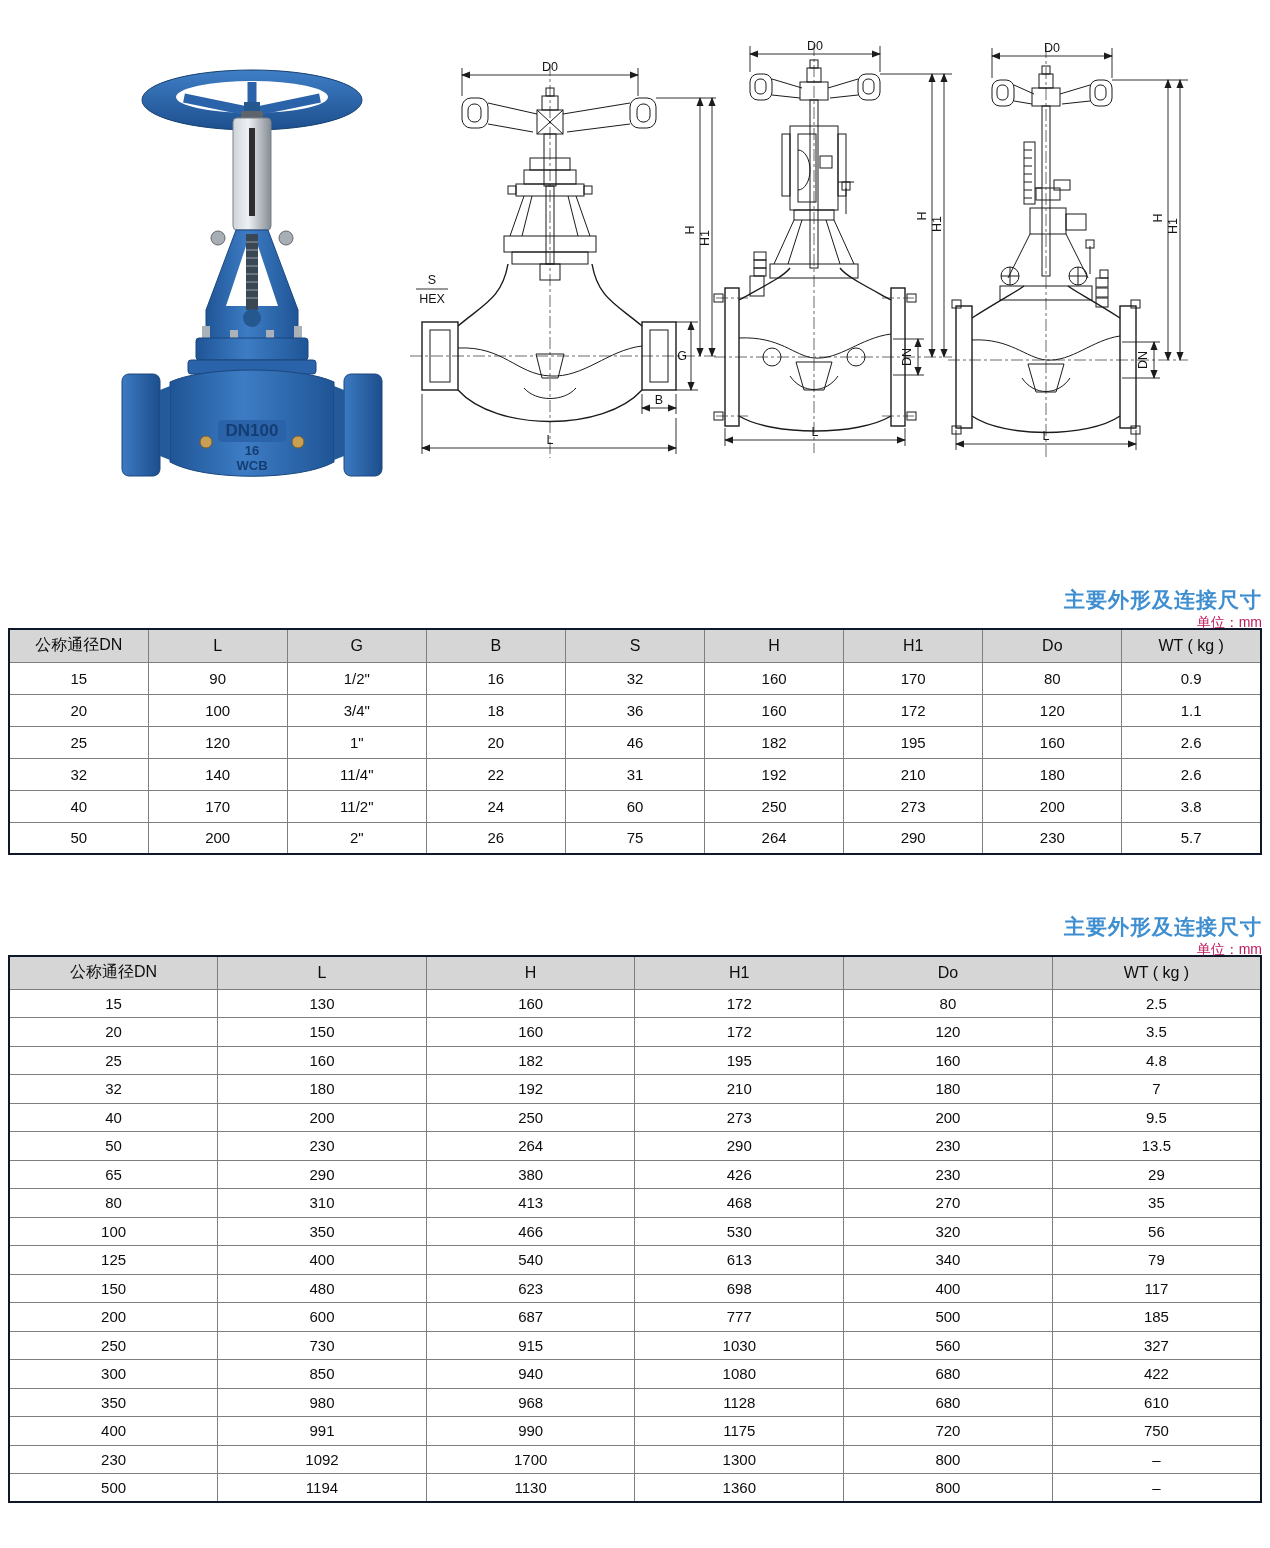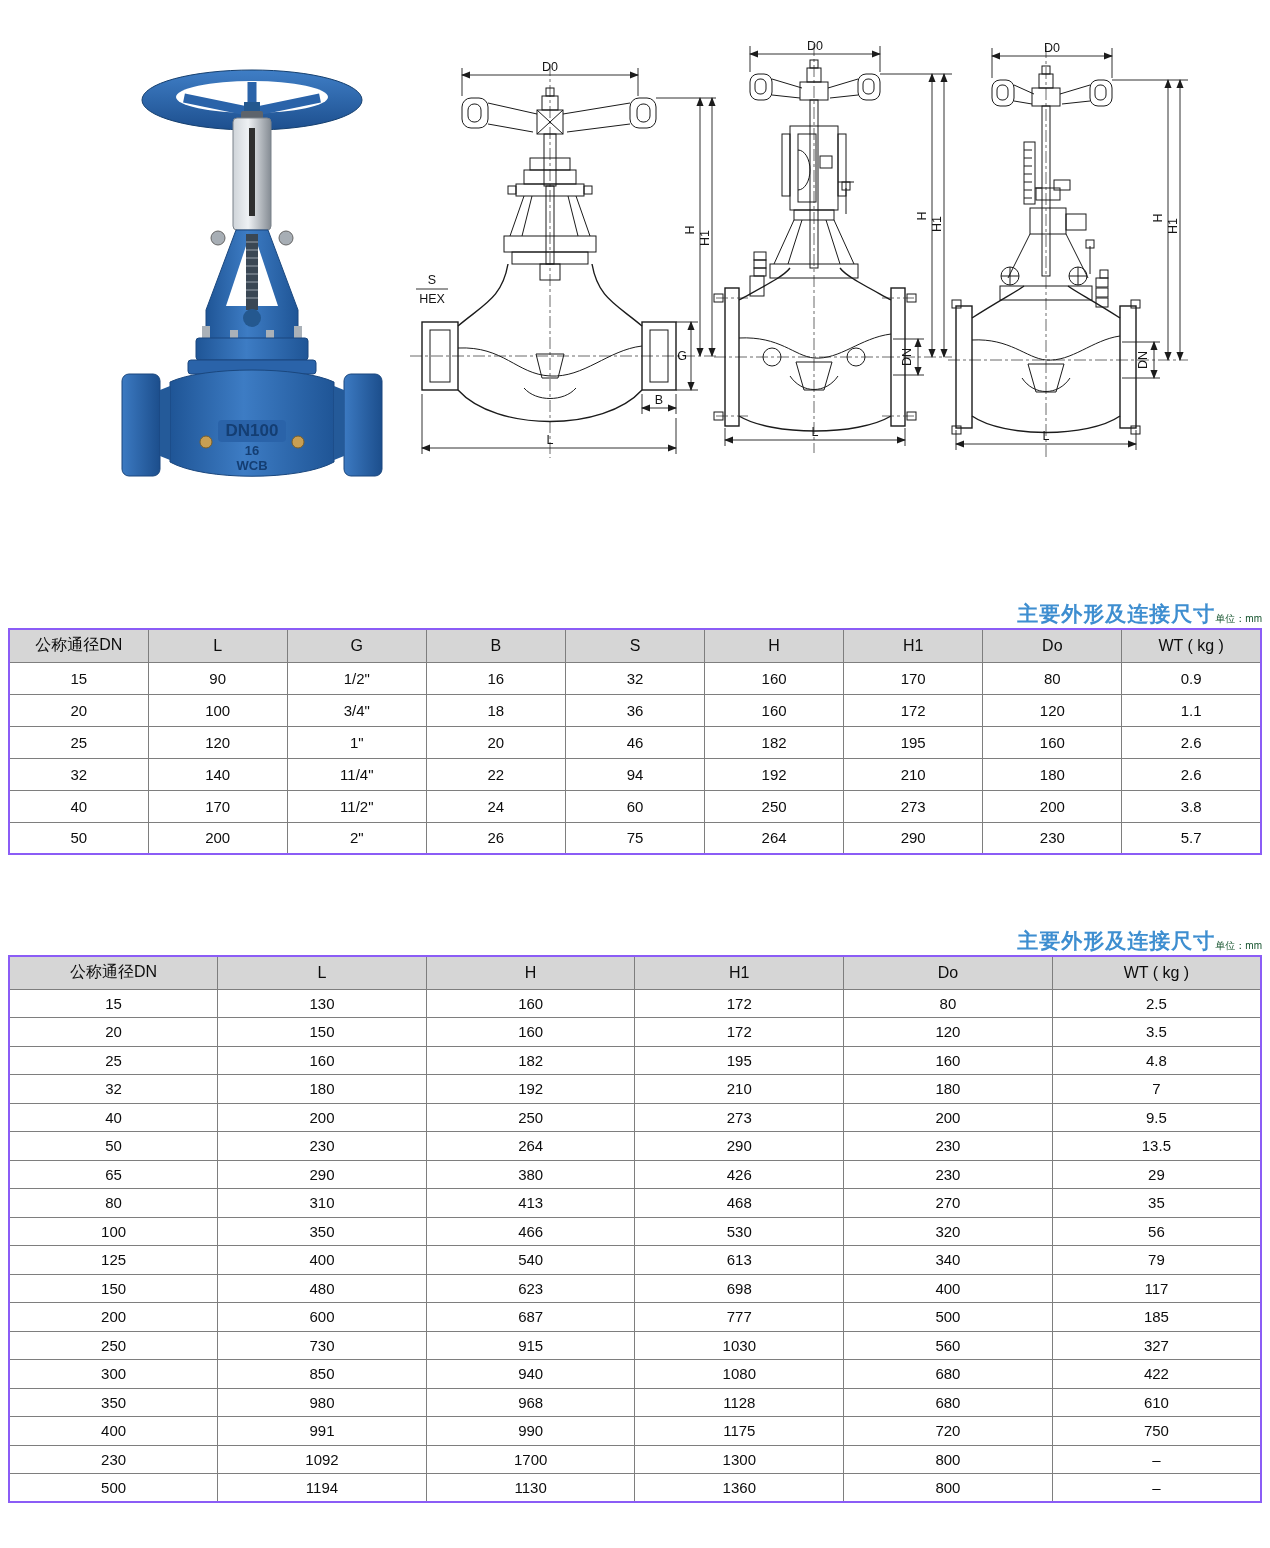--- a/index.html
+++ b/index.html
@@ -21,24 +21,24 @@
   .tech .cl  { stroke: #444;    stroke-width: .8;  fill: none; stroke-dasharray: 12 3 3 3; }
   .tech .dim { stroke: #1b1b1b; stroke-width: .9;  fill: none; }
 
   
   #photo-wrap svg text { font-family: "Liberation Sans", sans-serif; }
 
   
   .section { position: absolute; left: 8px; width: 1254px; }
   #sec1 { top: 592px; }
   #sec2 { top: 919px; }
-  .sec-head { display: flex; justify-content: flex-end; align-items: flex-end; height: 36px; }
+  .sec-head { display: flex; justify-content: center; align-items: flex-end; height: 36px; flex-direction: column; }
   .sec-title { font-size: 21px; font-weight: bold; color: var(--title-blue, #3E8ED0); letter-spacing: 1px; }
-  .sec-unit { font-size: 10px; color: #14532d; padding-bottom: 2px; }
-  table.dim-table { width: 100%; border-collapse: collapse; table-layout: fixed; border: 2px solid #8b5cf6; }
+  .sec-unit { font-size: 14px; color: #be185d; padding-bottom: 2px; }
+  table.dim-table { width: 100%; border-collapse: collapse; table-layout: fixed; border: 2px solid #0f172a; }
   .dim-table th, .dim-table td {
     border: 1px solid #7e7e7e; text-align: center; vertical-align: middle;
     padding: 0; font-size: 15px; color: #0d0d0d;
   }
   .dim-table thead th { background: var(--table-header-bg, #d6d6d6); font-weight: normal; font-size: 16px; height: 33px; }
   #table1 tbody td { height: 32px; }
   #table2 tbody td { height: 28.5px; }
 </style>
 </head>
 <body>
@@ -477,21 +477,21 @@
           <td>182</td>
           <td>195</td>
           <td>160</td>
           <td>2.6</td>
         </tr>
         <tr>
           <td>32</td>
           <td>140</td>
           <td>11/4"</td>
           <td>22</td>
-          <td>94</td>
+          <td>31</td>
           <td>192</td>
           <td>210</td>
           <td>180</td>
           <td>2.6</td>
         </tr>
         <tr>
           <td>40</td>
           <td>170</td>
           <td>11/2"</td>
           <td>24</td>

